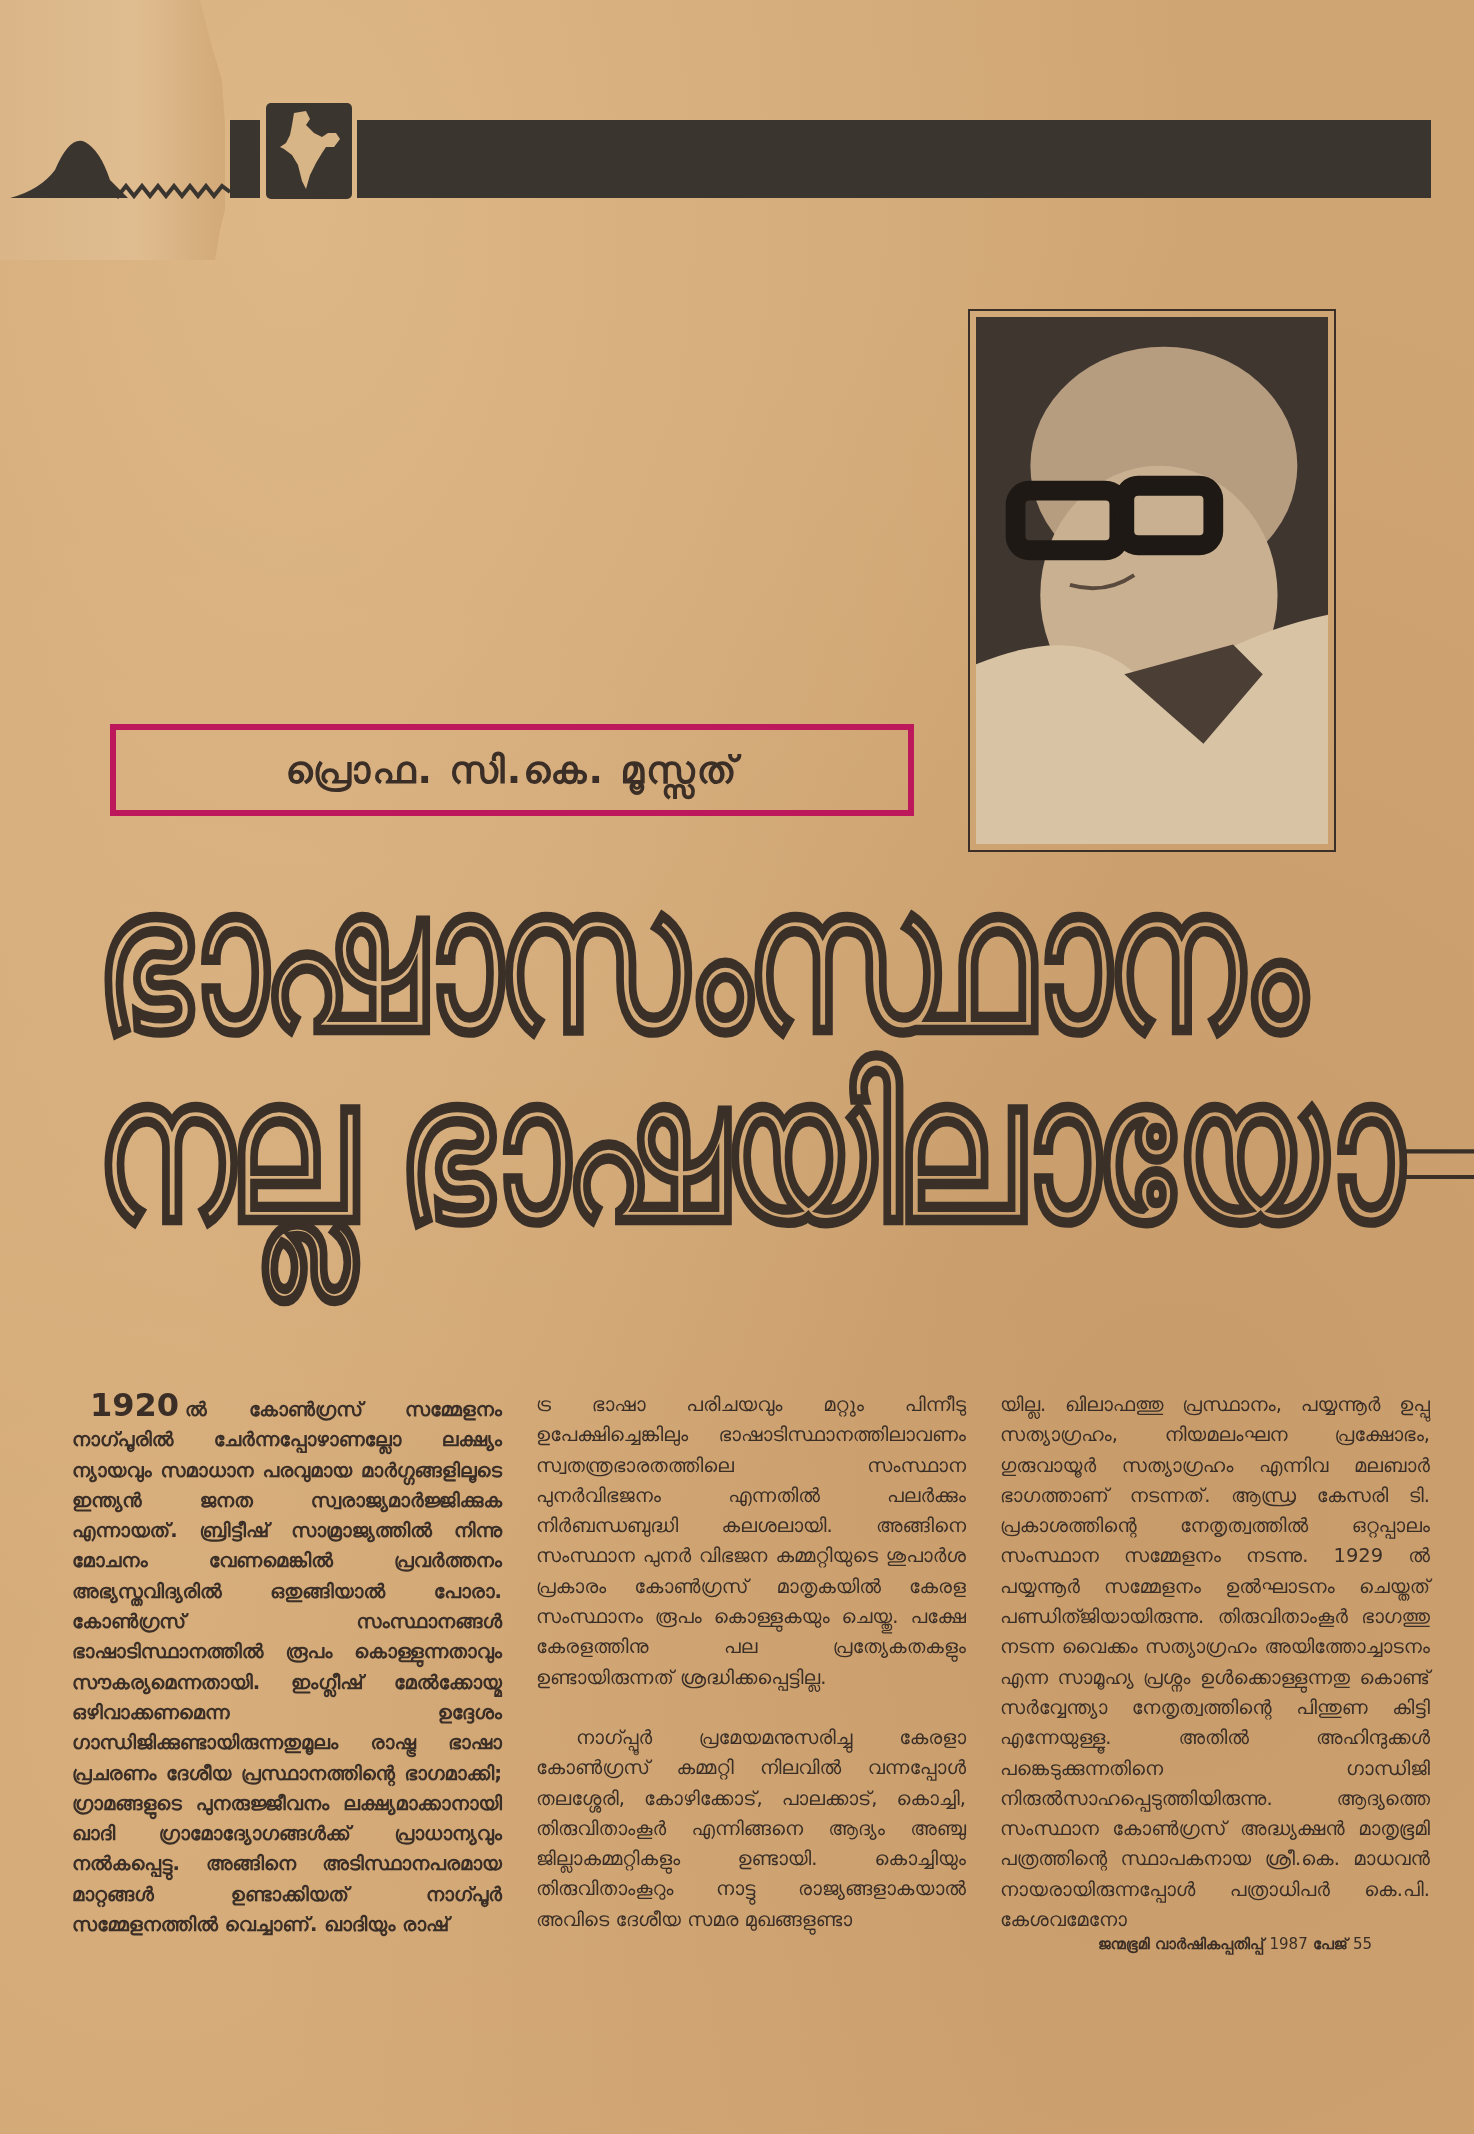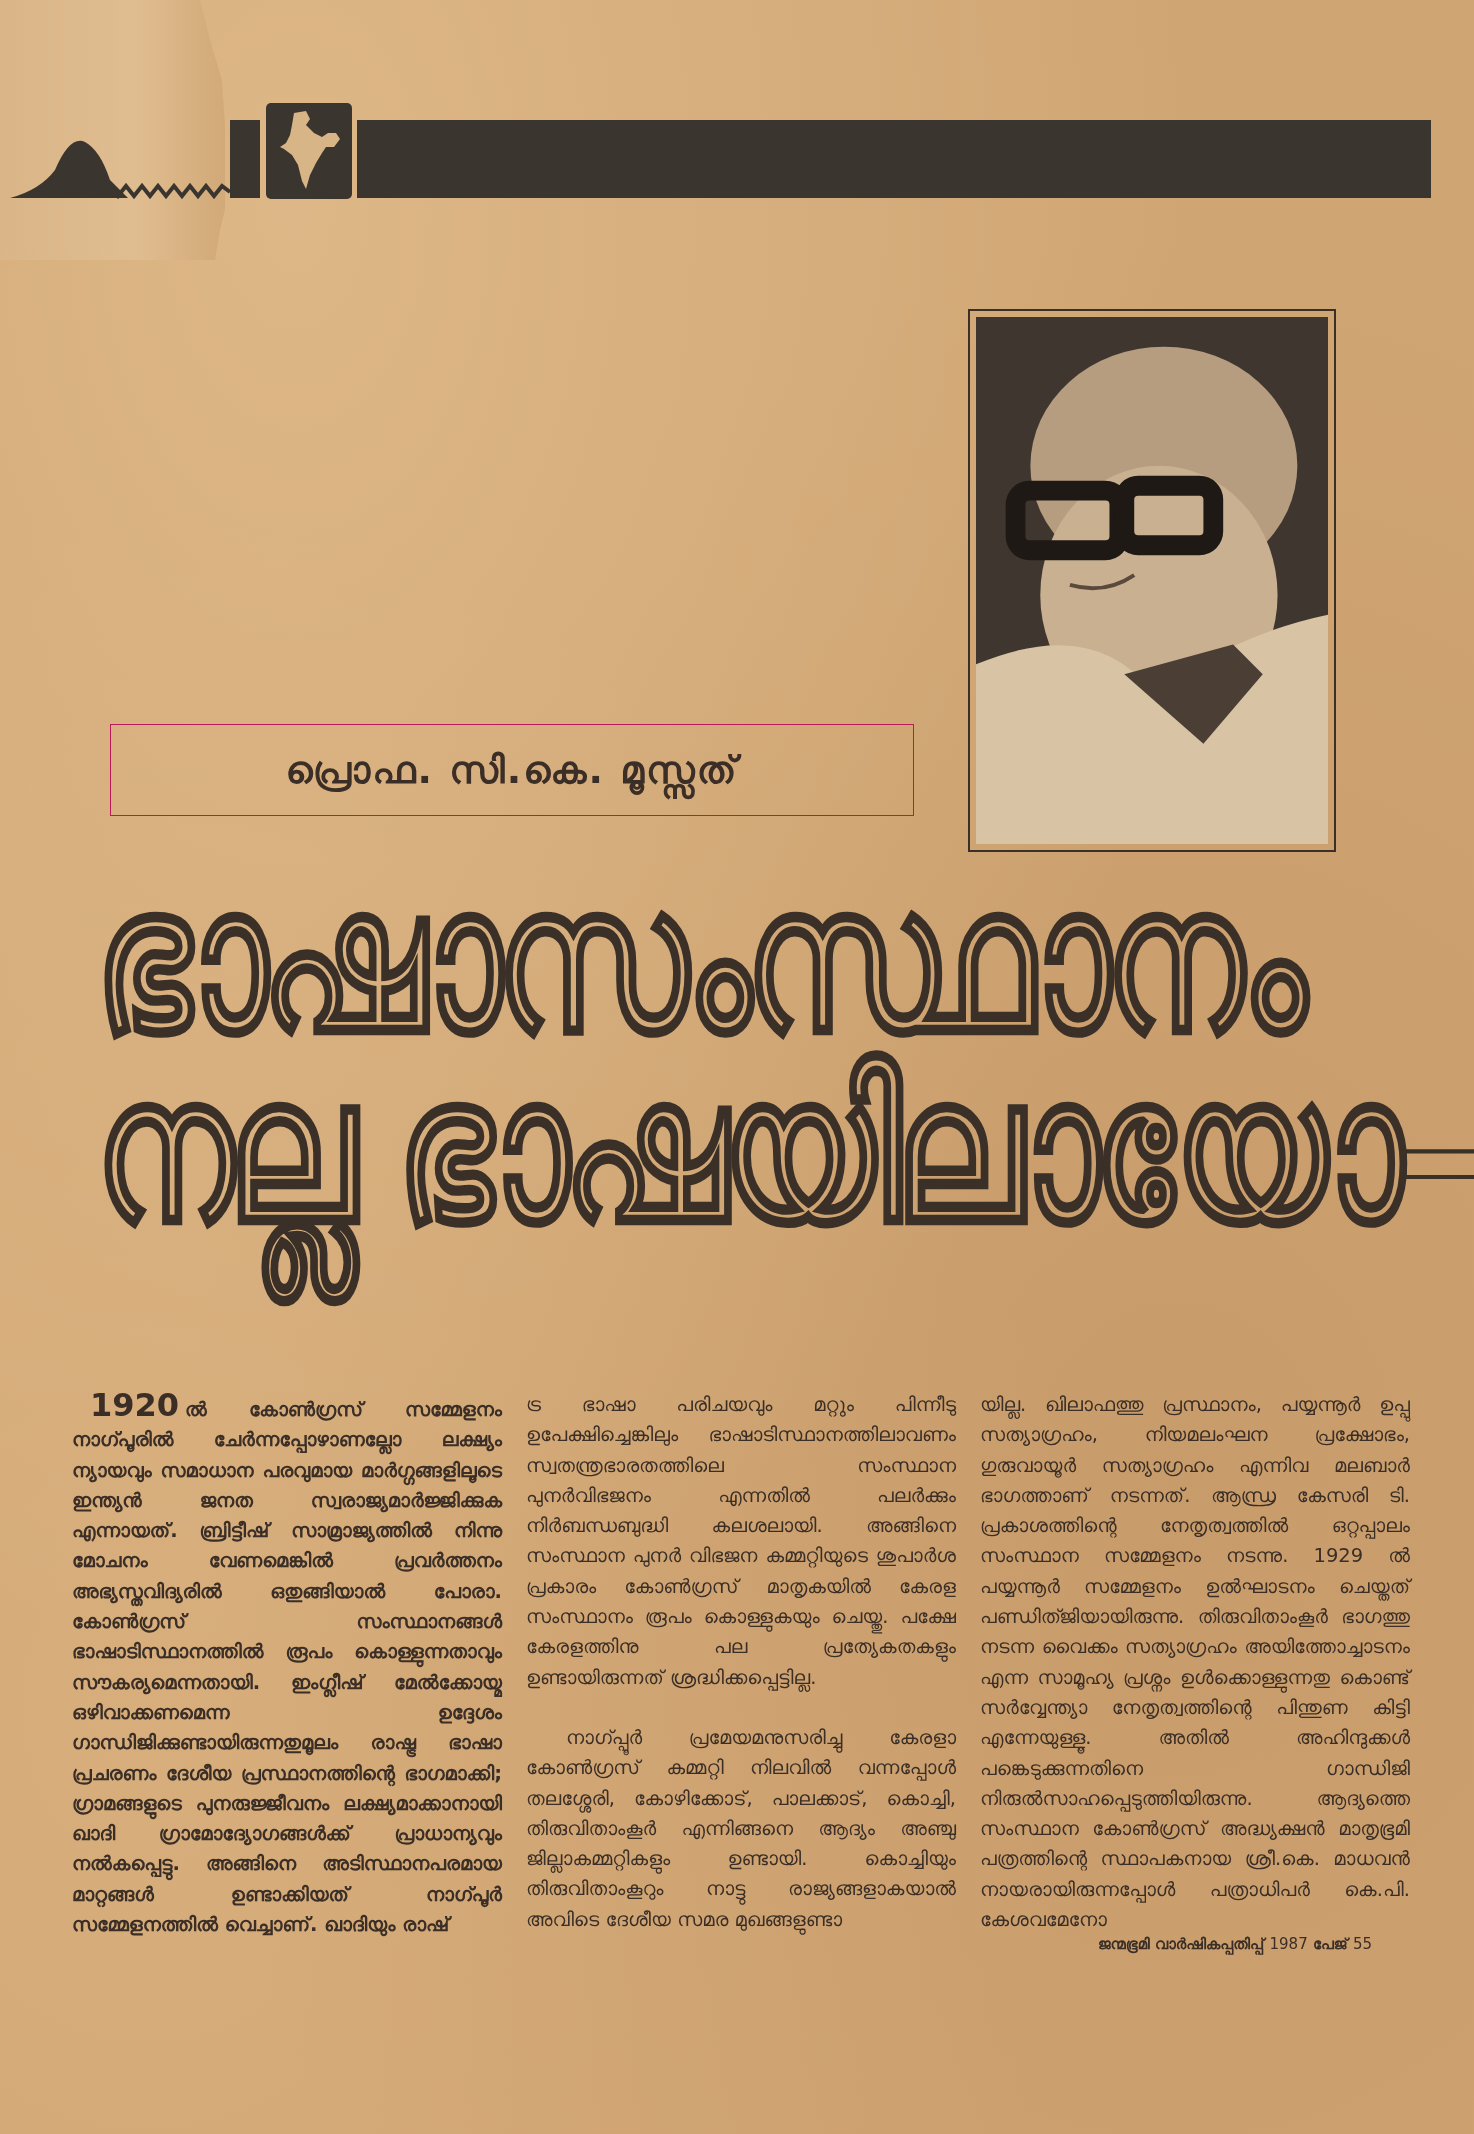--- a/index.html
+++ b/index.html
@@ -23,21 +23,21 @@
     .band-left { left: 230px; width: 30px; }
     .band-right { left: 357px; width: 1074px; }
     .map-box {
       position: absolute; left: 266px; top: 103px; width: 86px; height: 96px;
       background: #3b3530; border-radius: 5px; overflow: hidden;
     }
     .mountain { position: absolute; left: 10px; top: 130px; width: 120px; height: 70px; }
     .zigzag { position: absolute; left: 100px; top: 182px; width: 130px; height: 20px; }
     .byline-box {
       position: absolute; left: 110px; top: 724px; width: 804px; height: 92px;
-      border: 1px solid #be185d; box-sizing: border-box;
+      border: 6px solid #be185d; box-sizing: border-box;
       display: flex; align-items: center; justify-content: center;
       font-size: 38px; font-weight: bold; letter-spacing: 2px; color: #3a2e26;
     }
     .photo-frame {
       position: absolute; left: 968px; top: 309px; width: 368px; height: 543px;
       border: 2px solid #3a3028; box-sizing: border-box; padding: 6px;
     }
     .photo {
       width: 100%; height: 100%;
       background: radial-gradient(ellipse at 55% 45%, #c9ab88 0%, #a48664 35%, #3b3029 70%);
@@ -48,21 +48,21 @@
       position: absolute; left: 95px; top: 845px; width: 1260px; height: 400px;
     }
     .headline-line {
       font-family: "DejaVu Sans", sans-serif; font-size: 150px; line-height: 170px;
       color: transparent; -webkit-text-stroke: 3px #3a3028; font-weight: bold;
       letter-spacing: -6px; white-space: nowrap; transform: scaleY(1.35); transform-origin: left top;
     }
     .headline-line.l2 { margin-top: 20px; }
     .columns {
       position: absolute; top: 1390px; left: 72px; width: 1370px; height: 555px;
-      display: flex; gap: 24px;
+      display: flex; gap: 34px;
     }
     .col {
       width: 430px; font-size: 19.5px; line-height: 30.3px; text-align: justify;
       color: #3a2e26;
     }
     .col.bold { font-weight: bold; }
     .col p { margin: 0; }
     .col p + p { margin-top: 30px; text-indent: 40px; }
     .dropcap-year { font-size: 32px; font-weight: bold; margin-left: 18px; margin-right: 6px; }
     .footer-line {

